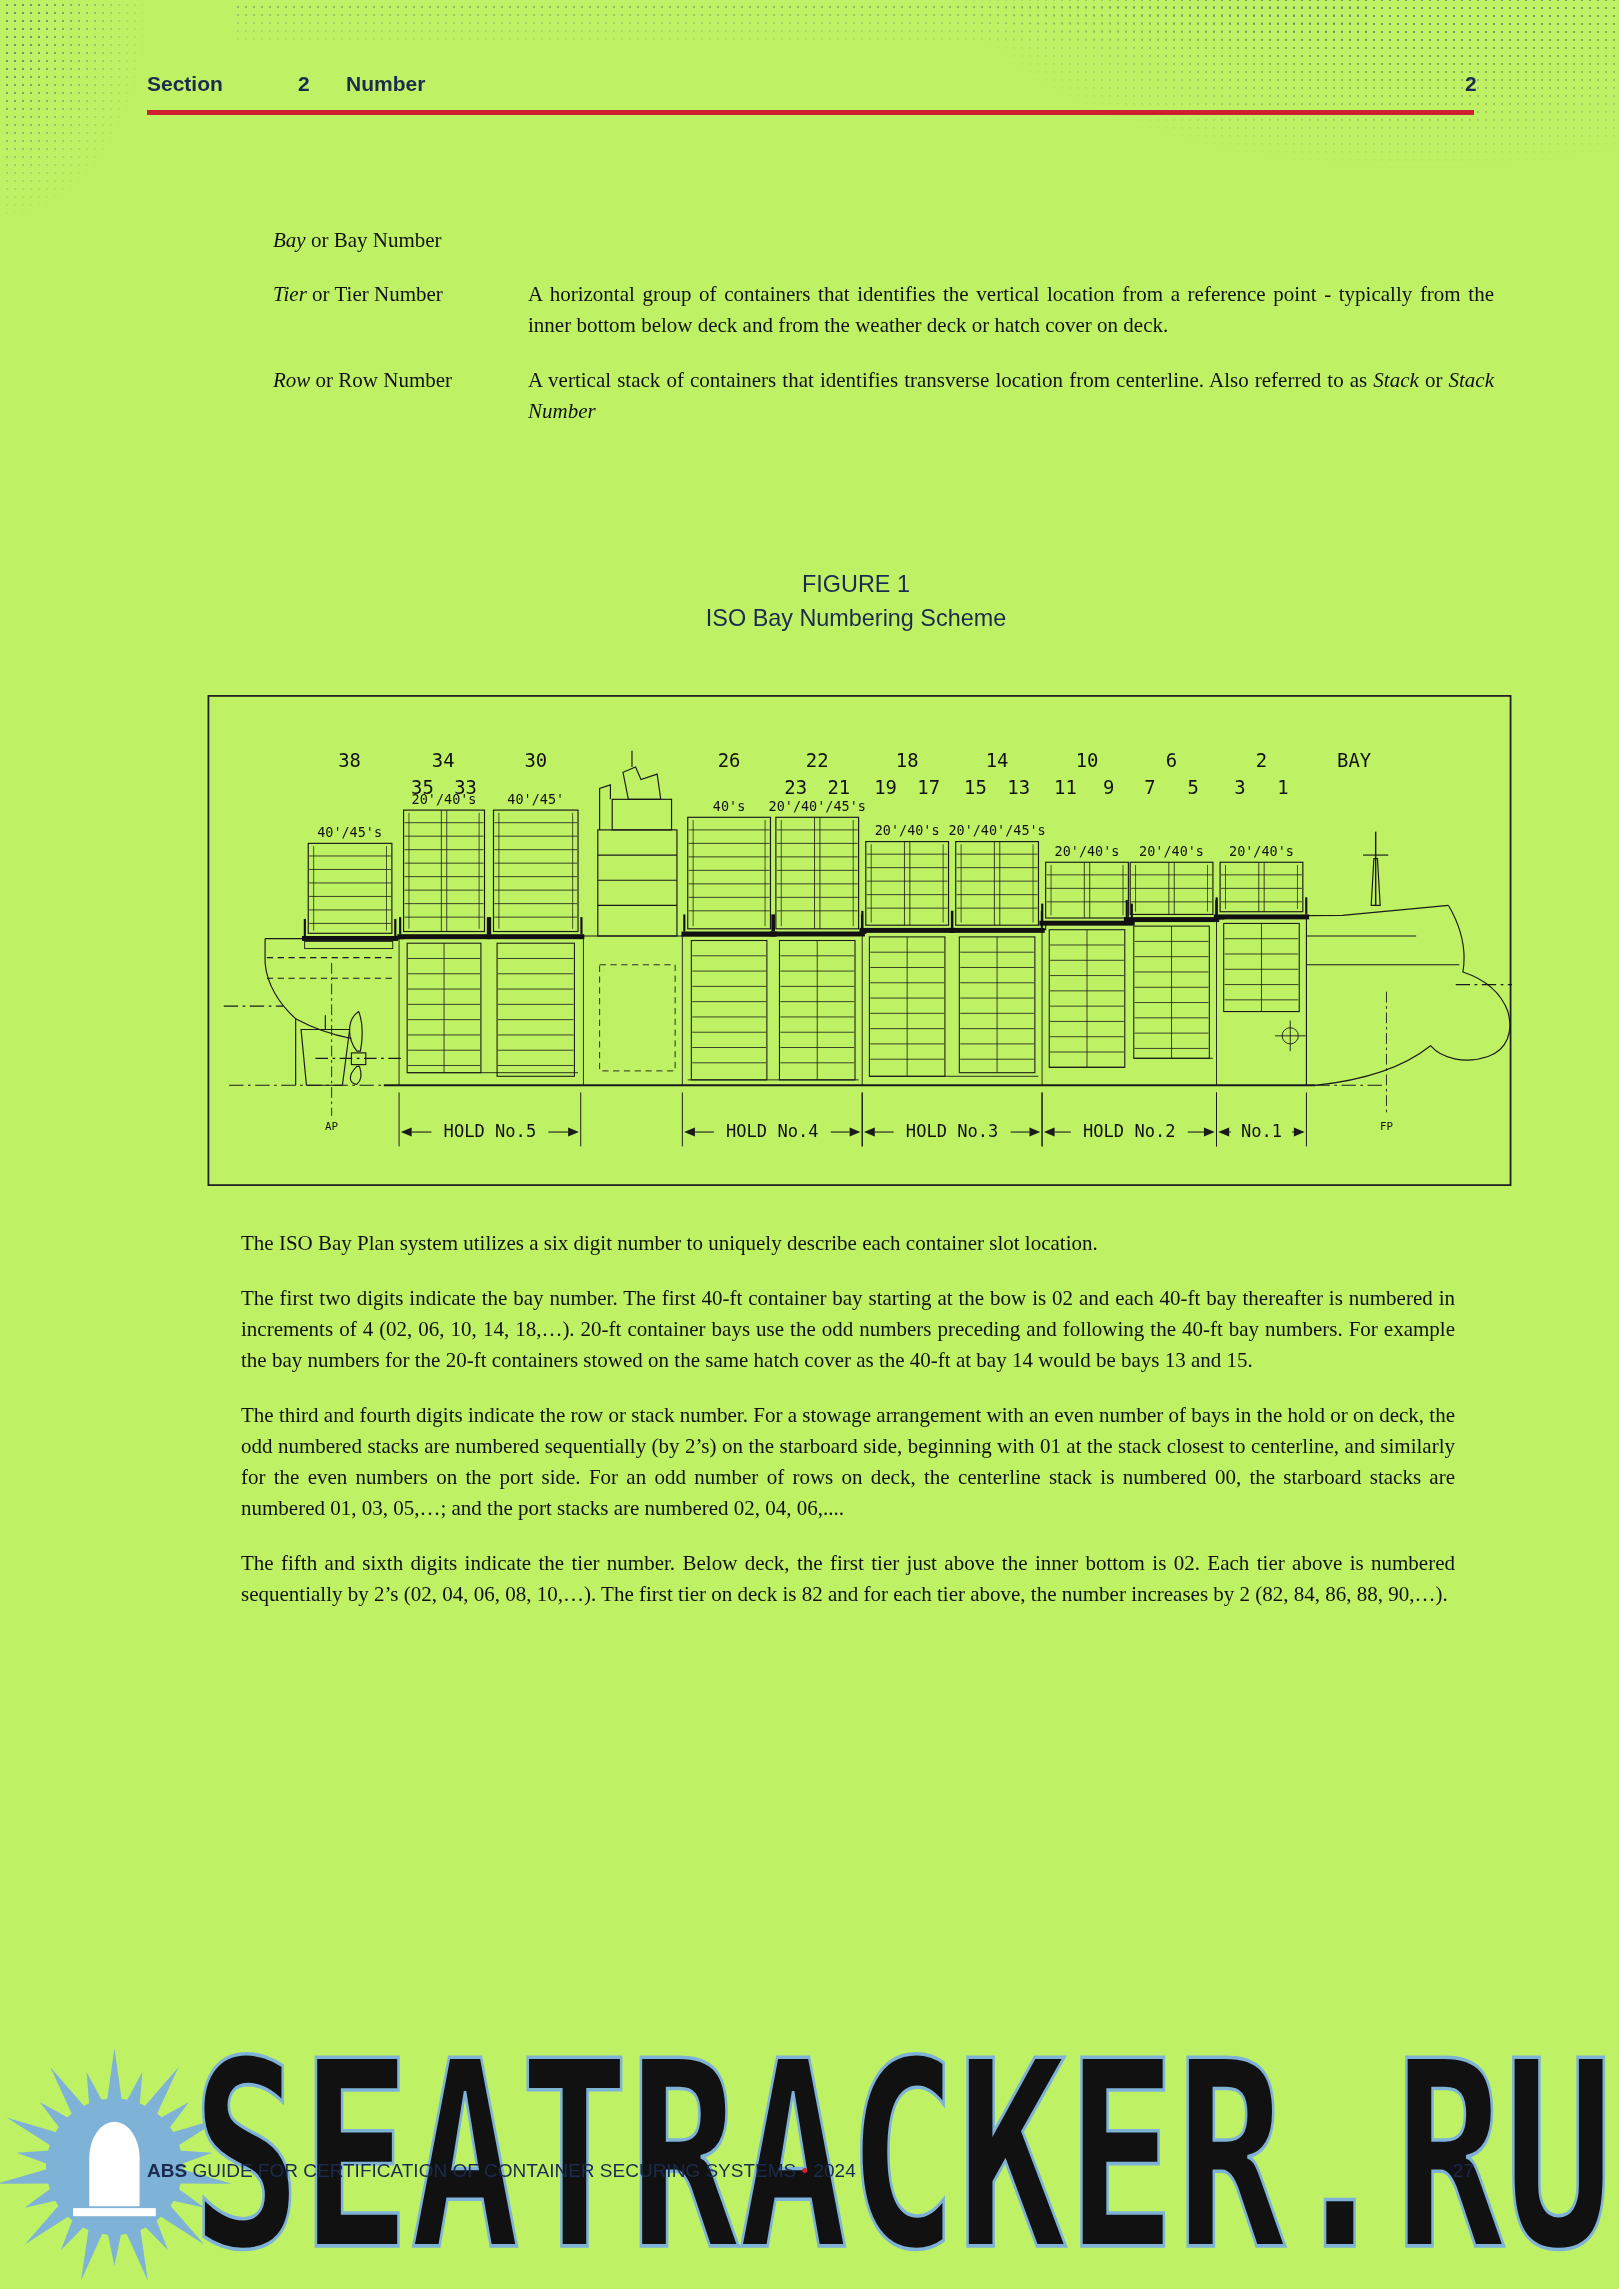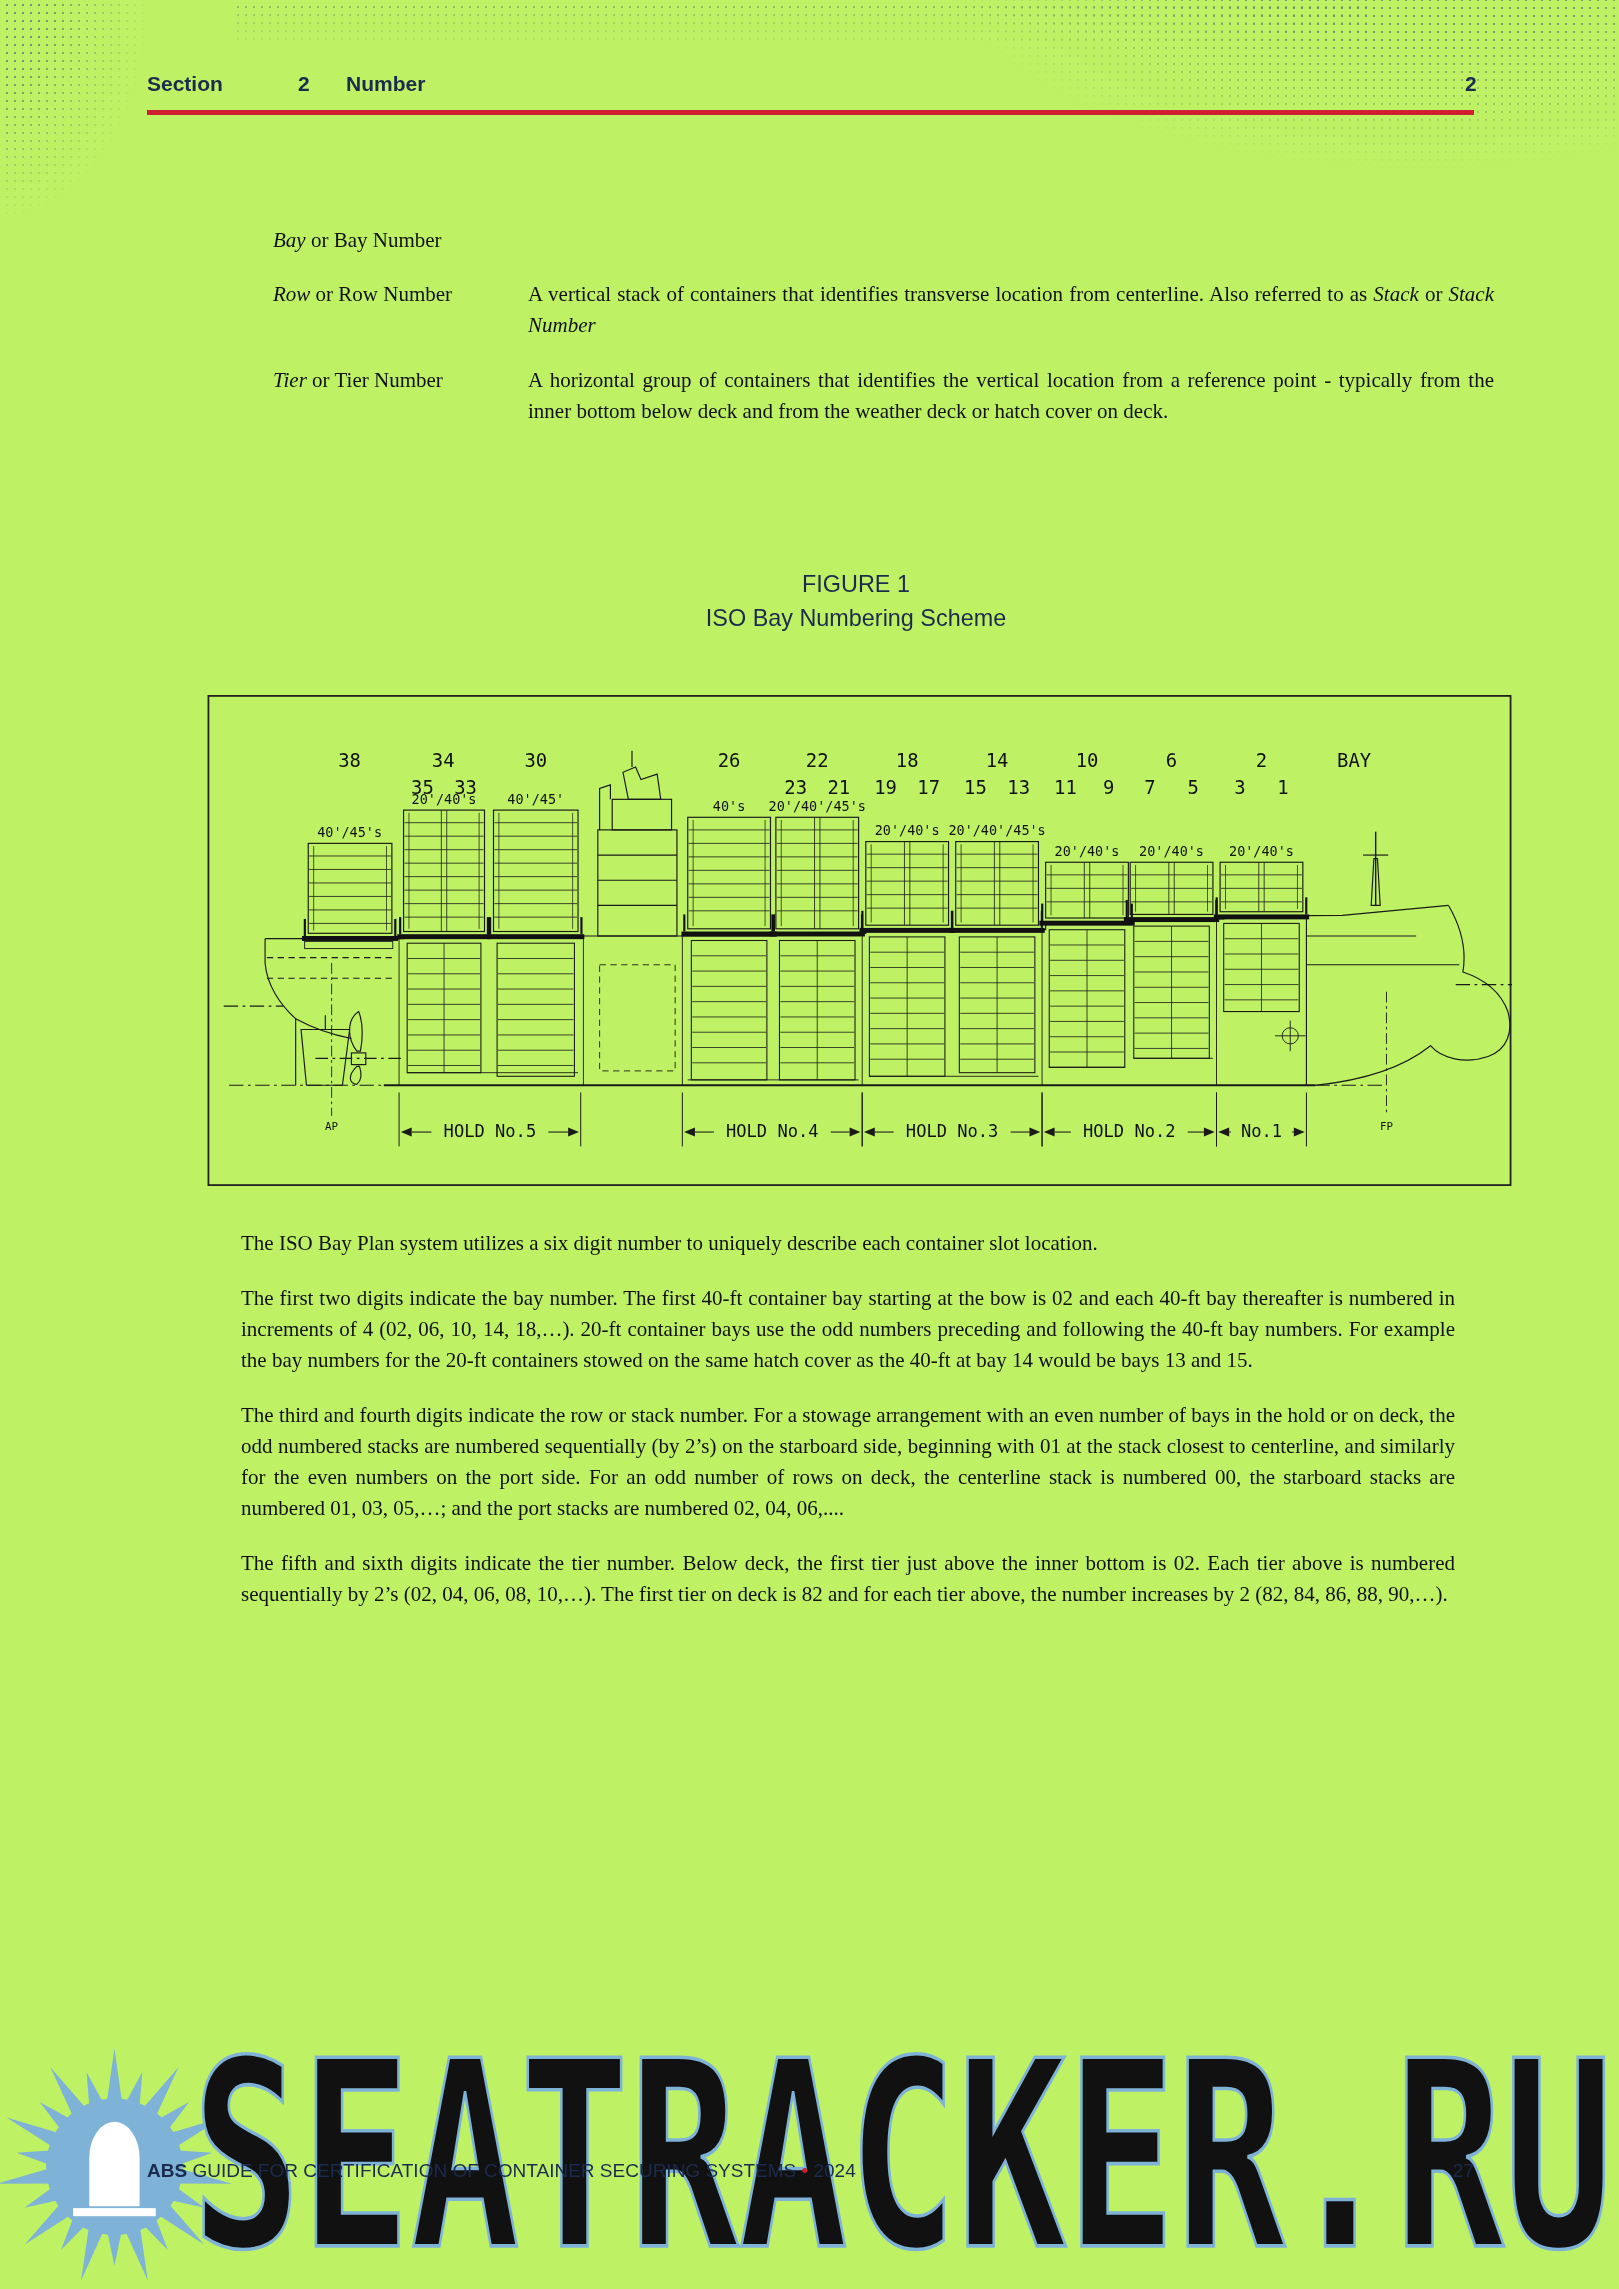--- a/index.html
+++ b/index.html
@@ -60,26 +60,26 @@
   <div class="hdr" id="hdr-num">2</div>
   <div class="hdr" id="hdr-title">Number</div>
   <div class="hdr" id="hdr-page">2</div>
   <div id="hdr-rule"></div>
 
   <div id="defs">
     <div class="defrow">
       <div class="defterm"><em>Bay</em><span> or Bay Number</span></div>
     </div>
     <div class="defrow">
+      <div class="defterm"><em>Tier</em><span> or Tier Number</span></div>
+      <div class="defbody">A horizontal group of containers that identifies the vertical location from a reference point - typically from the inner bottom below deck and from the weather deck or hatch cover on deck.</div>
+    </div>
+    <div class="defrow">
       <div class="defterm"><em>Row</em><span> or Row Number</span></div>
       <div class="defbody"><span>A vertical stack of containers that identifies transverse location from centerline. Also referred to as </span><em>Stack</em><span> or </span><em>Stack Number</em></div>
-    </div>
-    <div class="defrow">
-      <div class="defterm"><em>Tier</em><span> or Tier Number</span></div>
-      <div class="defbody">A horizontal group of containers that identifies the vertical location from a reference point - typically from the inner bottom below deck and from the weather deck or hatch cover on deck.</div>
     </div>
   </div>
 
   <div id="figtitle">
     <div>FIGURE 1</div>
     <div>ISO Bay Numbering Scheme</div>
   </div>
 
   <div id="figbox">
   <svg id="shipsvg" width="1305" height="491" viewBox="0 0 1450 546">

